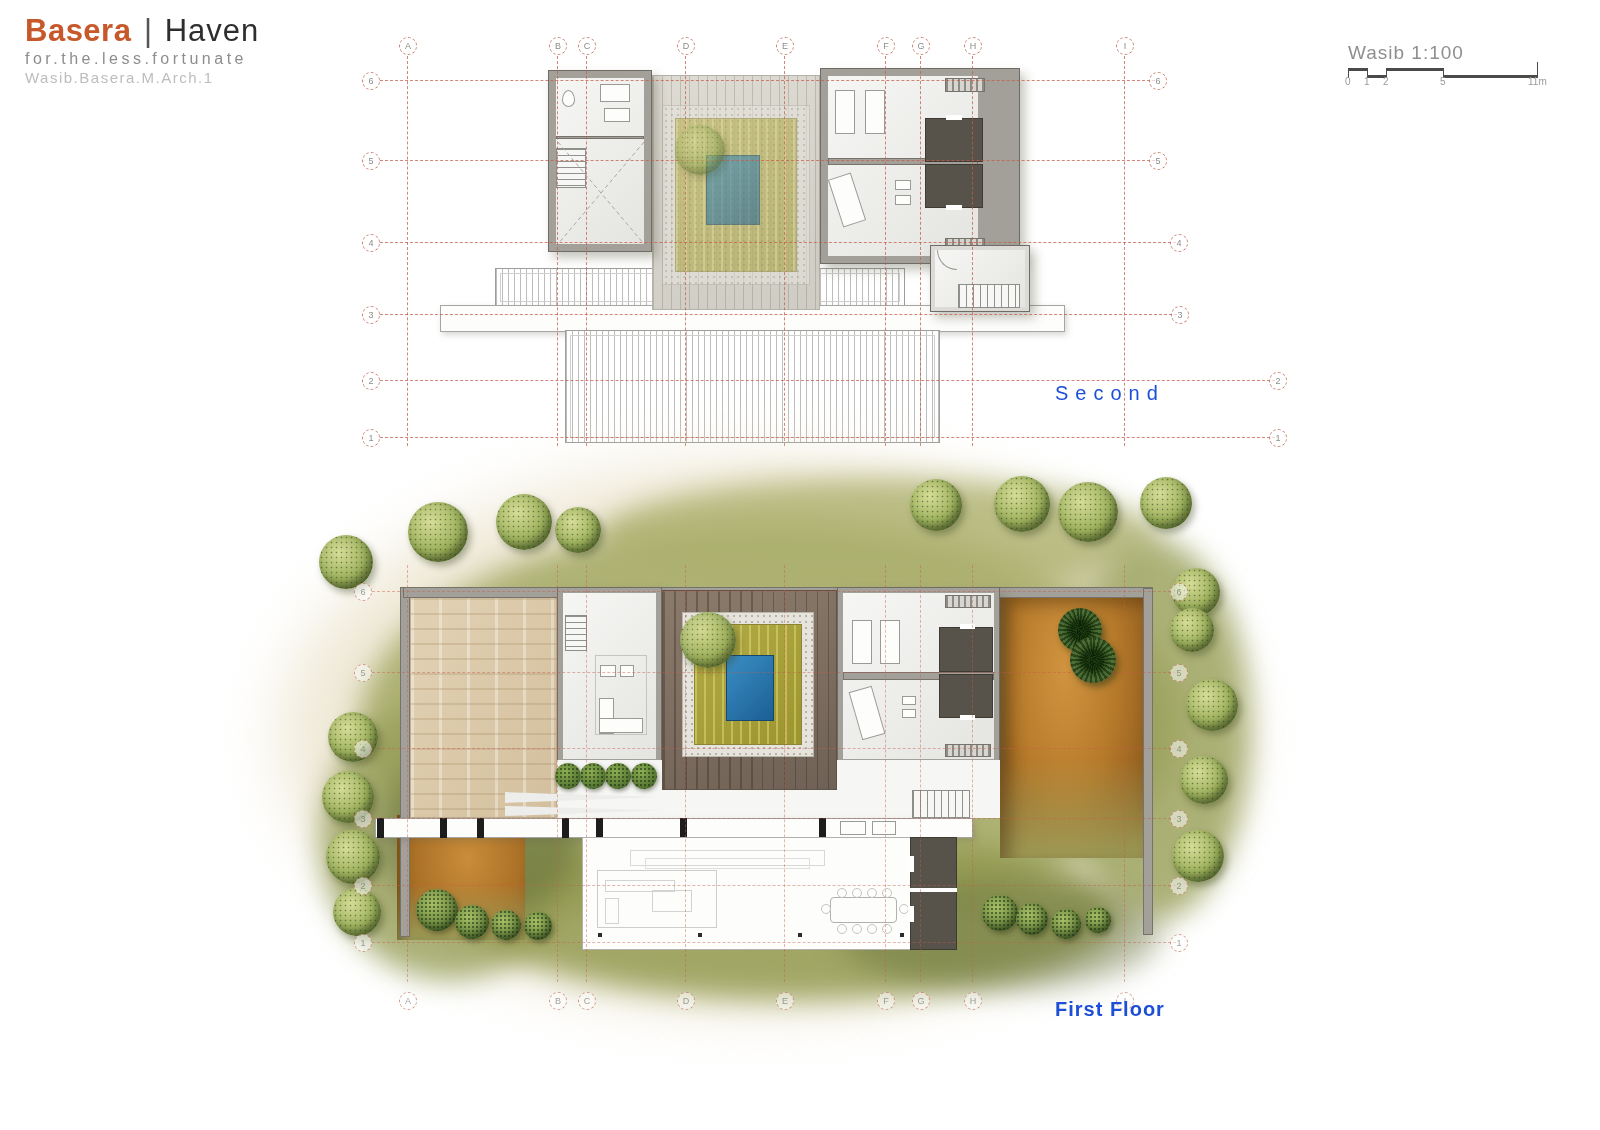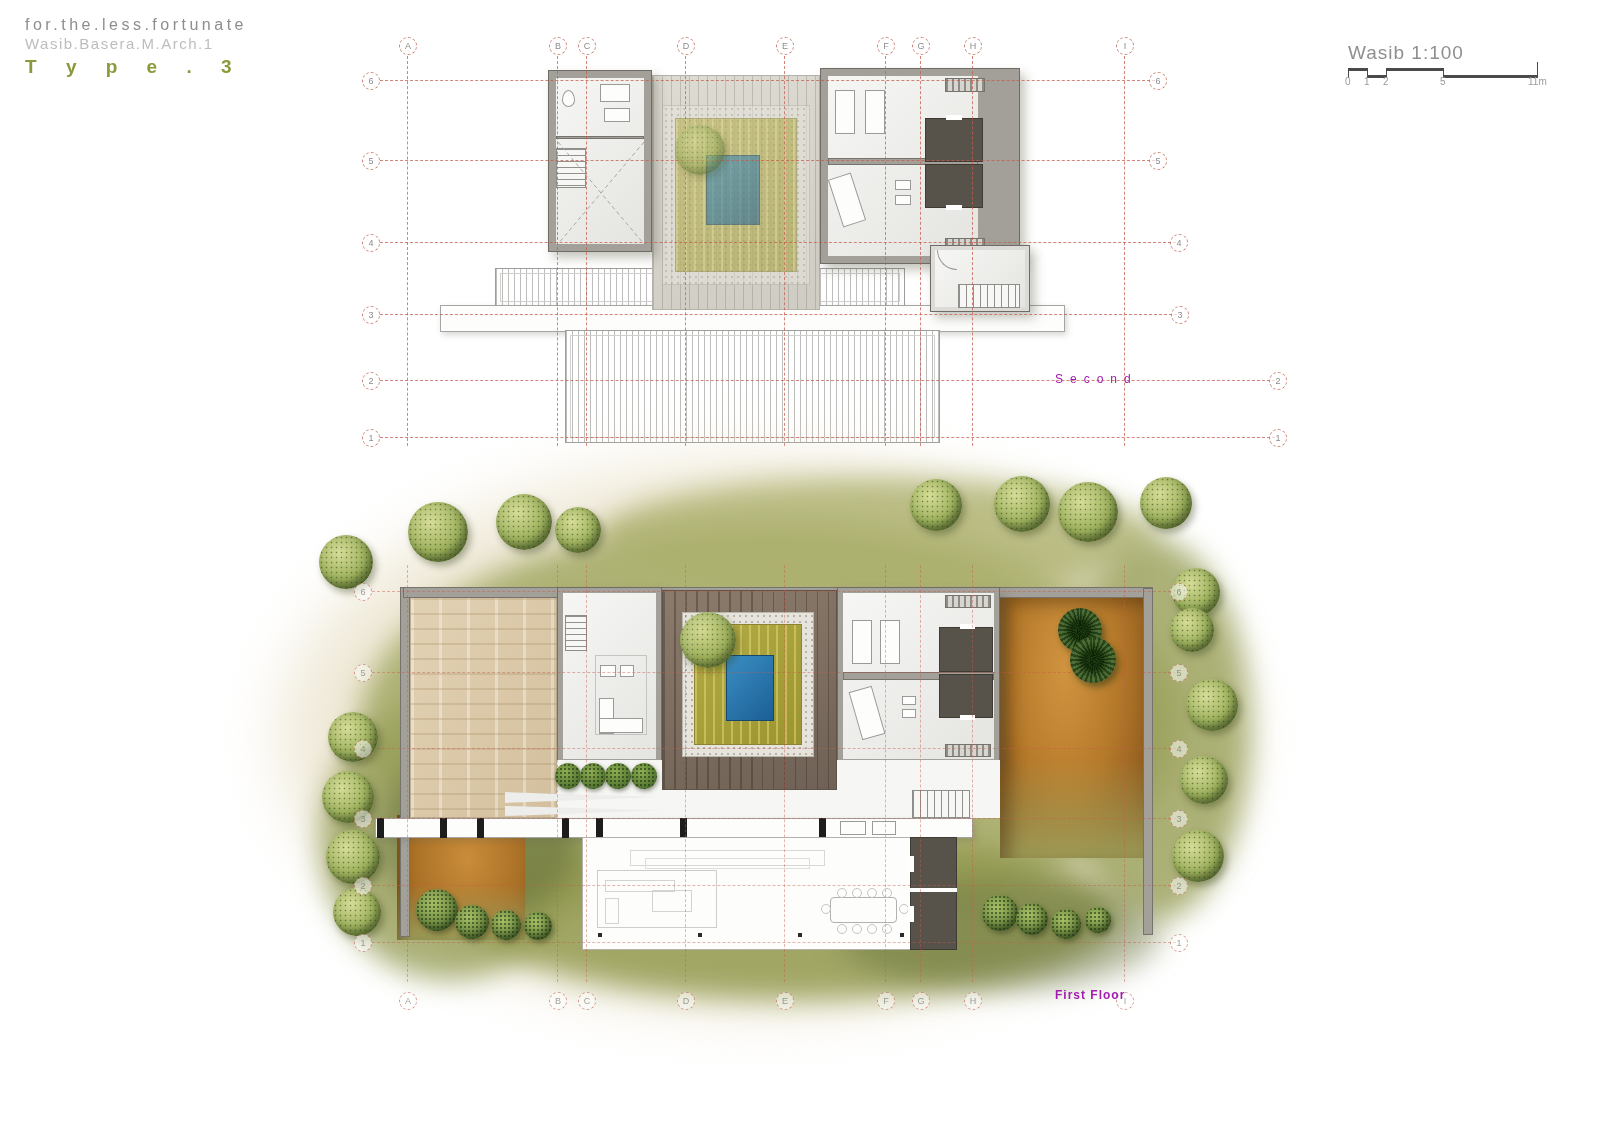--- a/index.html
+++ b/index.html
@@ -110,39 +110,43 @@
       radial-gradient(rgba(30,48,16,.6) .7px,rgba(0,0,0,0) 1.1px),
       radial-gradient(circle at 40% 35%,#8fb052,#557733 65%,#3c5524 95%);
     background-size:4px 4px,100% 100%;
     box-shadow:1px 2px 4px rgba(40,50,20,.5);}
   .palm{background:
       repeating-conic-gradient(#2e4f23 0 7deg,#5d7f3e 7deg 14deg),
       radial-gradient(circle,#4b7038 0 28%,rgba(0,0,0,0) 60%);
     background-blend-mode:multiply;
     box-shadow:3px 4px 6px rgba(40,55,20,.5),inset 0 0 10px rgba(20,35,10,.6);}
 
-  .plan-caption{position:absolute;color:#a21caf;font-size:12px;font-weight:300;z-index:45;}
+  .plan-caption{position:absolute;color:#1d4ed8;font-size:20px;font-weight:300;z-index:45;margin-top:10px;}
   #second-caption{letter-spacing:7px;}
   #first-caption{letter-spacing:1px;font-weight:bold;}
 
   .arc{position:absolute;border:1px solid #9a9a98;border-right:none;border-top:none;
        border-radius:0 0 0 100%;box-sizing:border-box;background:transparent;}
   .dot{position:absolute;width:4px;height:4px;background:#2b2b2b;}
   .colblk{position:absolute;width:7px;height:20px;background:#1d1d1d;}
   .xsvg{position:absolute;overflow:visible;}
 </style>
 </head>
 <body>
 
 <div id="sheet">
 
   <div id="title-block">
+    <div class="brand-line">
+      <span class="brand">Basera</span>
+      <span class="brand-div">|</span>
+      <span class="brand-name">Haven</span>
+    </div>
     <div class="tagline">for.the.less.fortunate</div>
     <div class="author">Wasib.Basera.M.Arch.1</div>
-    <div class="olive2">T y p e . 3</div>
   </div>
 
   <div id="scalebar">
     <div id="scale-label">Wasib 1:100</div>
     <div>
       <div class="sb" style="left:0;top:26px;width:19px;height:3px;"></div>
       <div class="sb" style="left:19px;top:33px;width:19px;height:3px;"></div>
       <div class="sb" style="left:38px;top:26px;width:57px;height:3px;"></div>
       <div class="sb" style="left:95px;top:33px;width:95px;height:3px;"></div>
       <div class="sb" style="left:0;top:26px;width:1px;height:10px;"></div>

